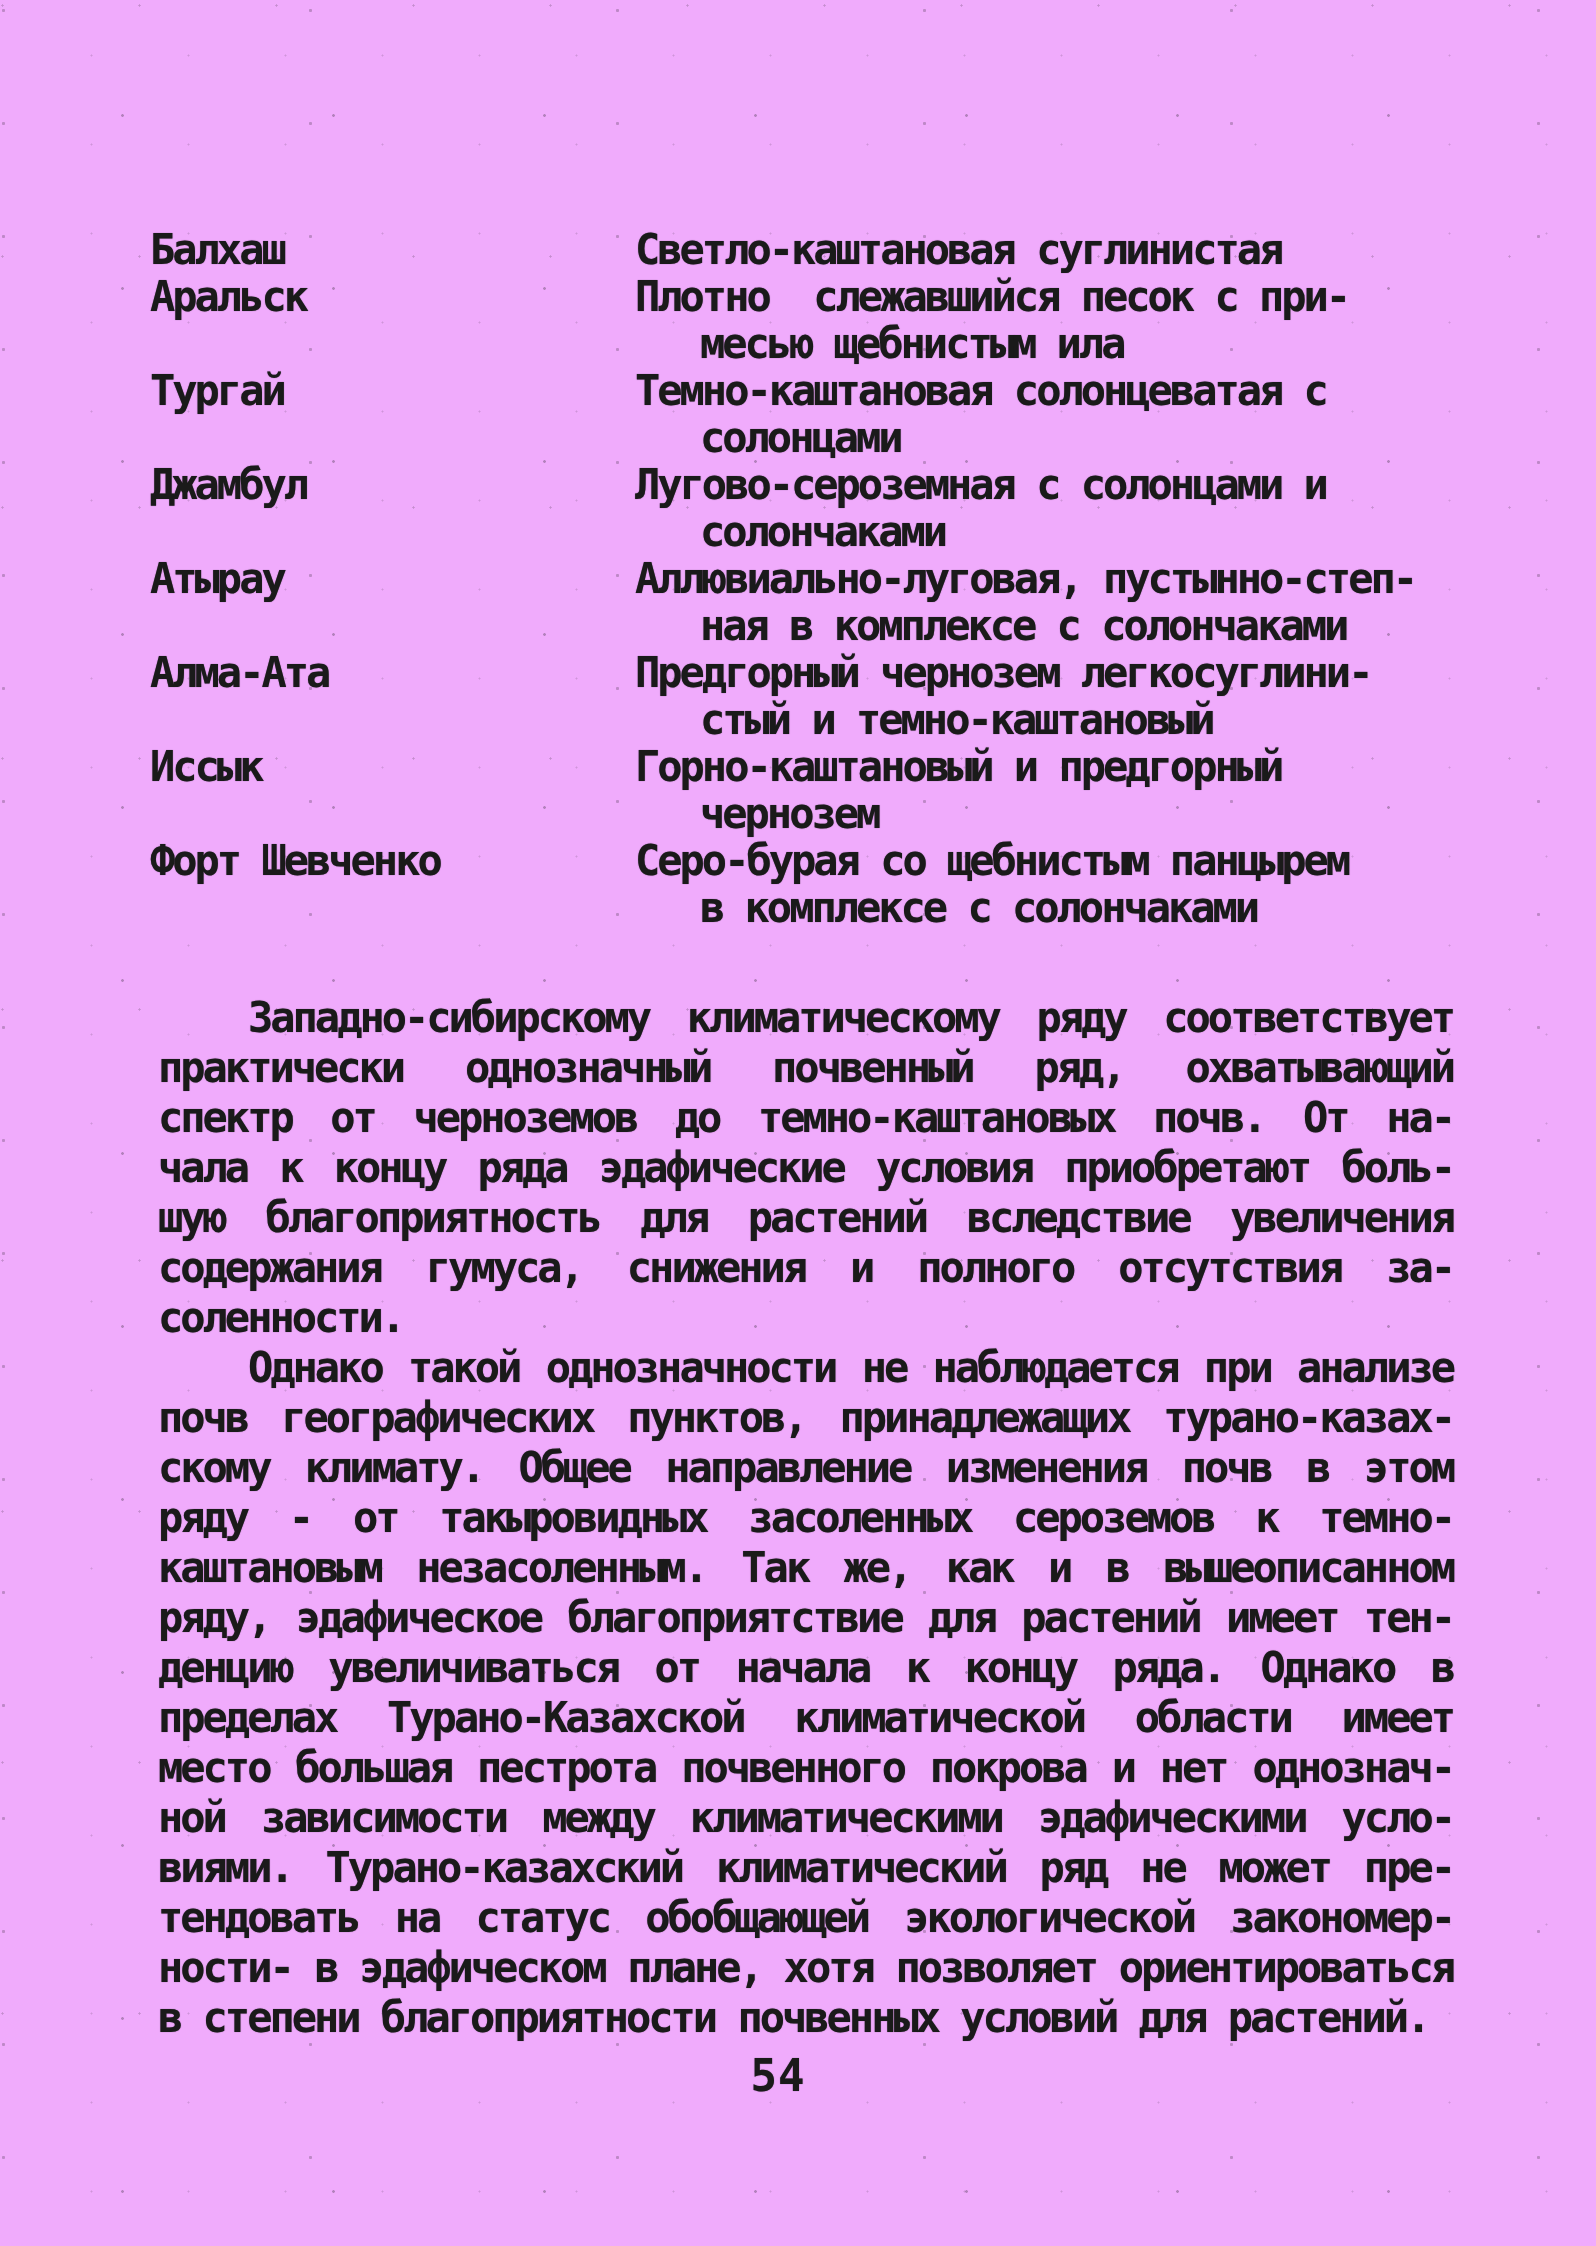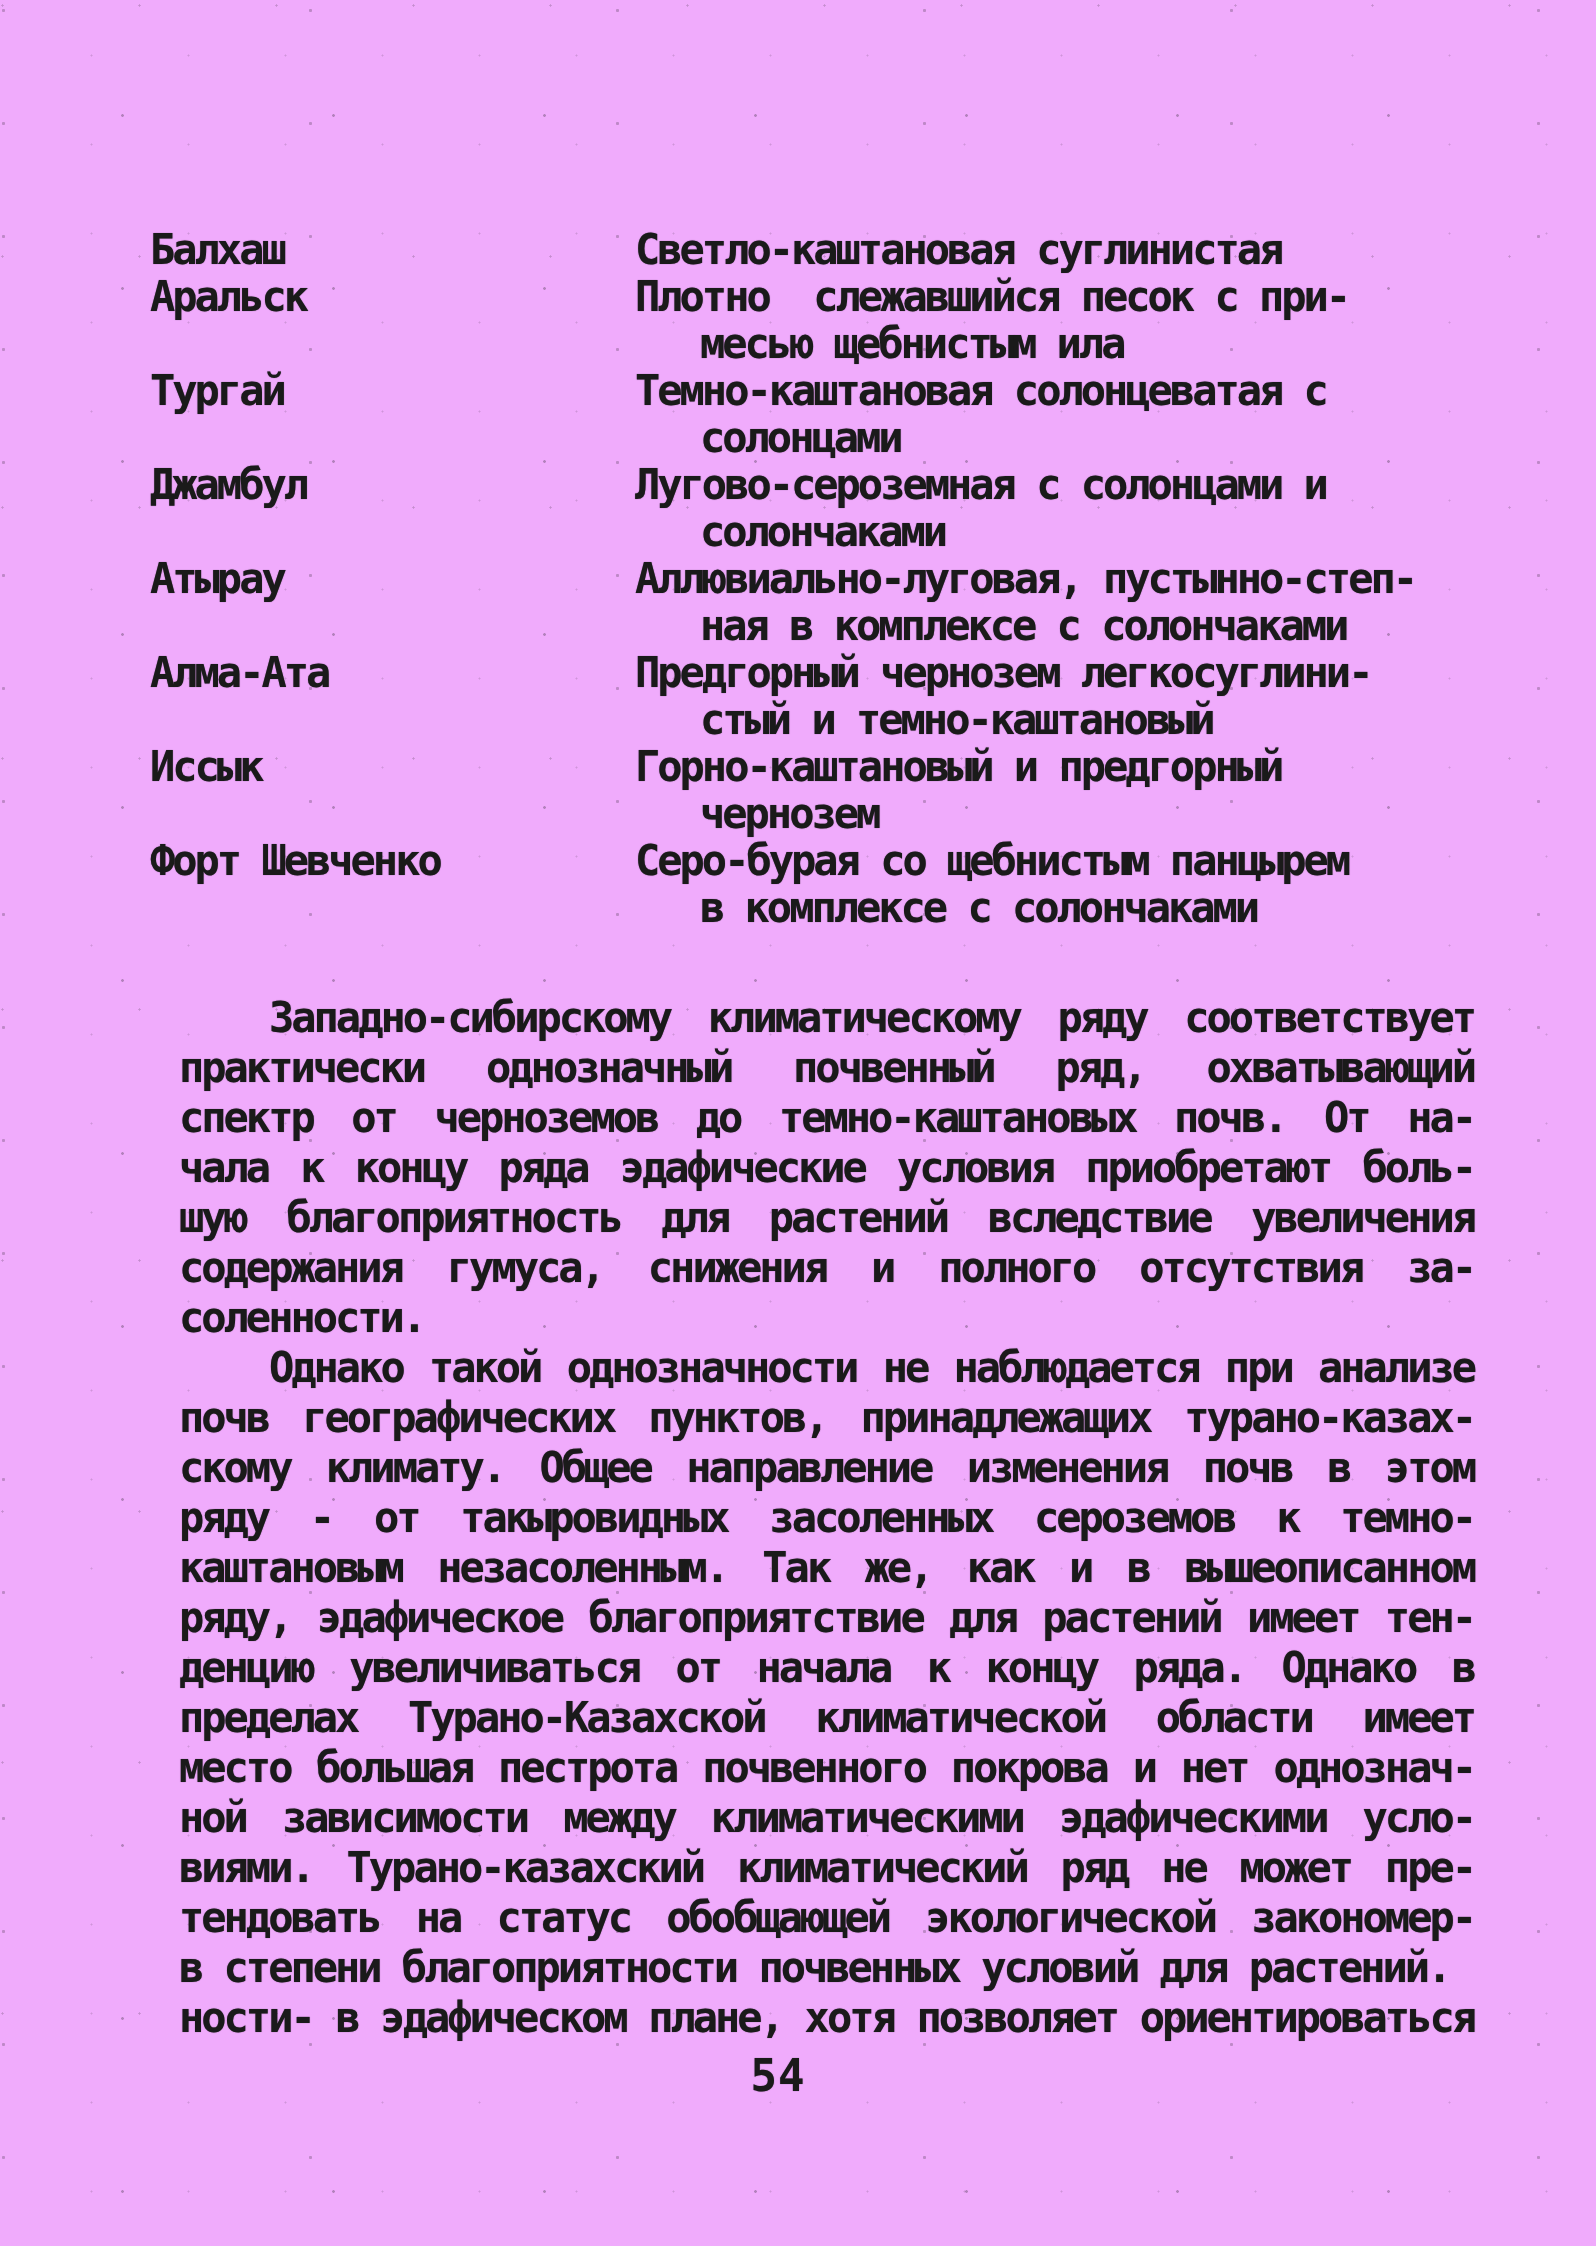--- a/index.html
+++ b/index.html
@@ -48,21 +48,20 @@
     line-height: 47px;
     letter-spacing: -3px;
     white-space: pre;
   }
   .soil-line.wrap { padding-left: 65px; }
   
   .text-block {
     position: absolute;
     left: 158px; top: 993px;
     width: 1295px;
-    margin-left: 21px;
   }
   .pline {
     font-size: 42px;
     line-height: 50px;
     letter-spacing: -3px;
     text-align: justify;
     text-align-last: justify;
   }
   .pline.indent { text-indent: 90px; }
   .pline.last { text-align-last: left; }
@@ -173,19 +172,19 @@
         <div class="pline ink">скому климату. Общее направление изменения почв в этом</div>
         <div class="pline ink">ряду - от такыровидных засоленных сероземов к темно-</div>
         <div class="pline ink">каштановым незасоленным. Так же, как и в вышеописанном</div>
         <div class="pline ink">ряду, эдафическое благоприятствие для растений имеет тен-</div>
         <div class="pline ink">денцию увеличиваться от начала к концу ряда. Однако в</div>
         <div class="pline ink">пределах Турано-Казахской климатической области имеет</div>
         <div class="pline ink">место большая пестрота почвенного покрова и нет однознач-</div>
         <div class="pline ink">ной зависимости между климатическими эдафическими усло-</div>
         <div class="pline ink">виями. Турано-казахский климатический ряд не может пре-</div>
         <div class="pline ink">тендовать на статус обобщающей экологической закономер-</div>
+        <div class="pline ink">ности- в эдафическом плане, хотя позволяет ориентироваться</div>
         <div class="pline ink last">в степени благоприятности почвенных условий для растений.</div>
-        <div class="pline ink">ности- в эдафическом плане, хотя позволяет ориентироваться</div>
       </div>
     </section>
 
   <div class="page-number ink">54</div>
 </div>
 
 </body></html>

